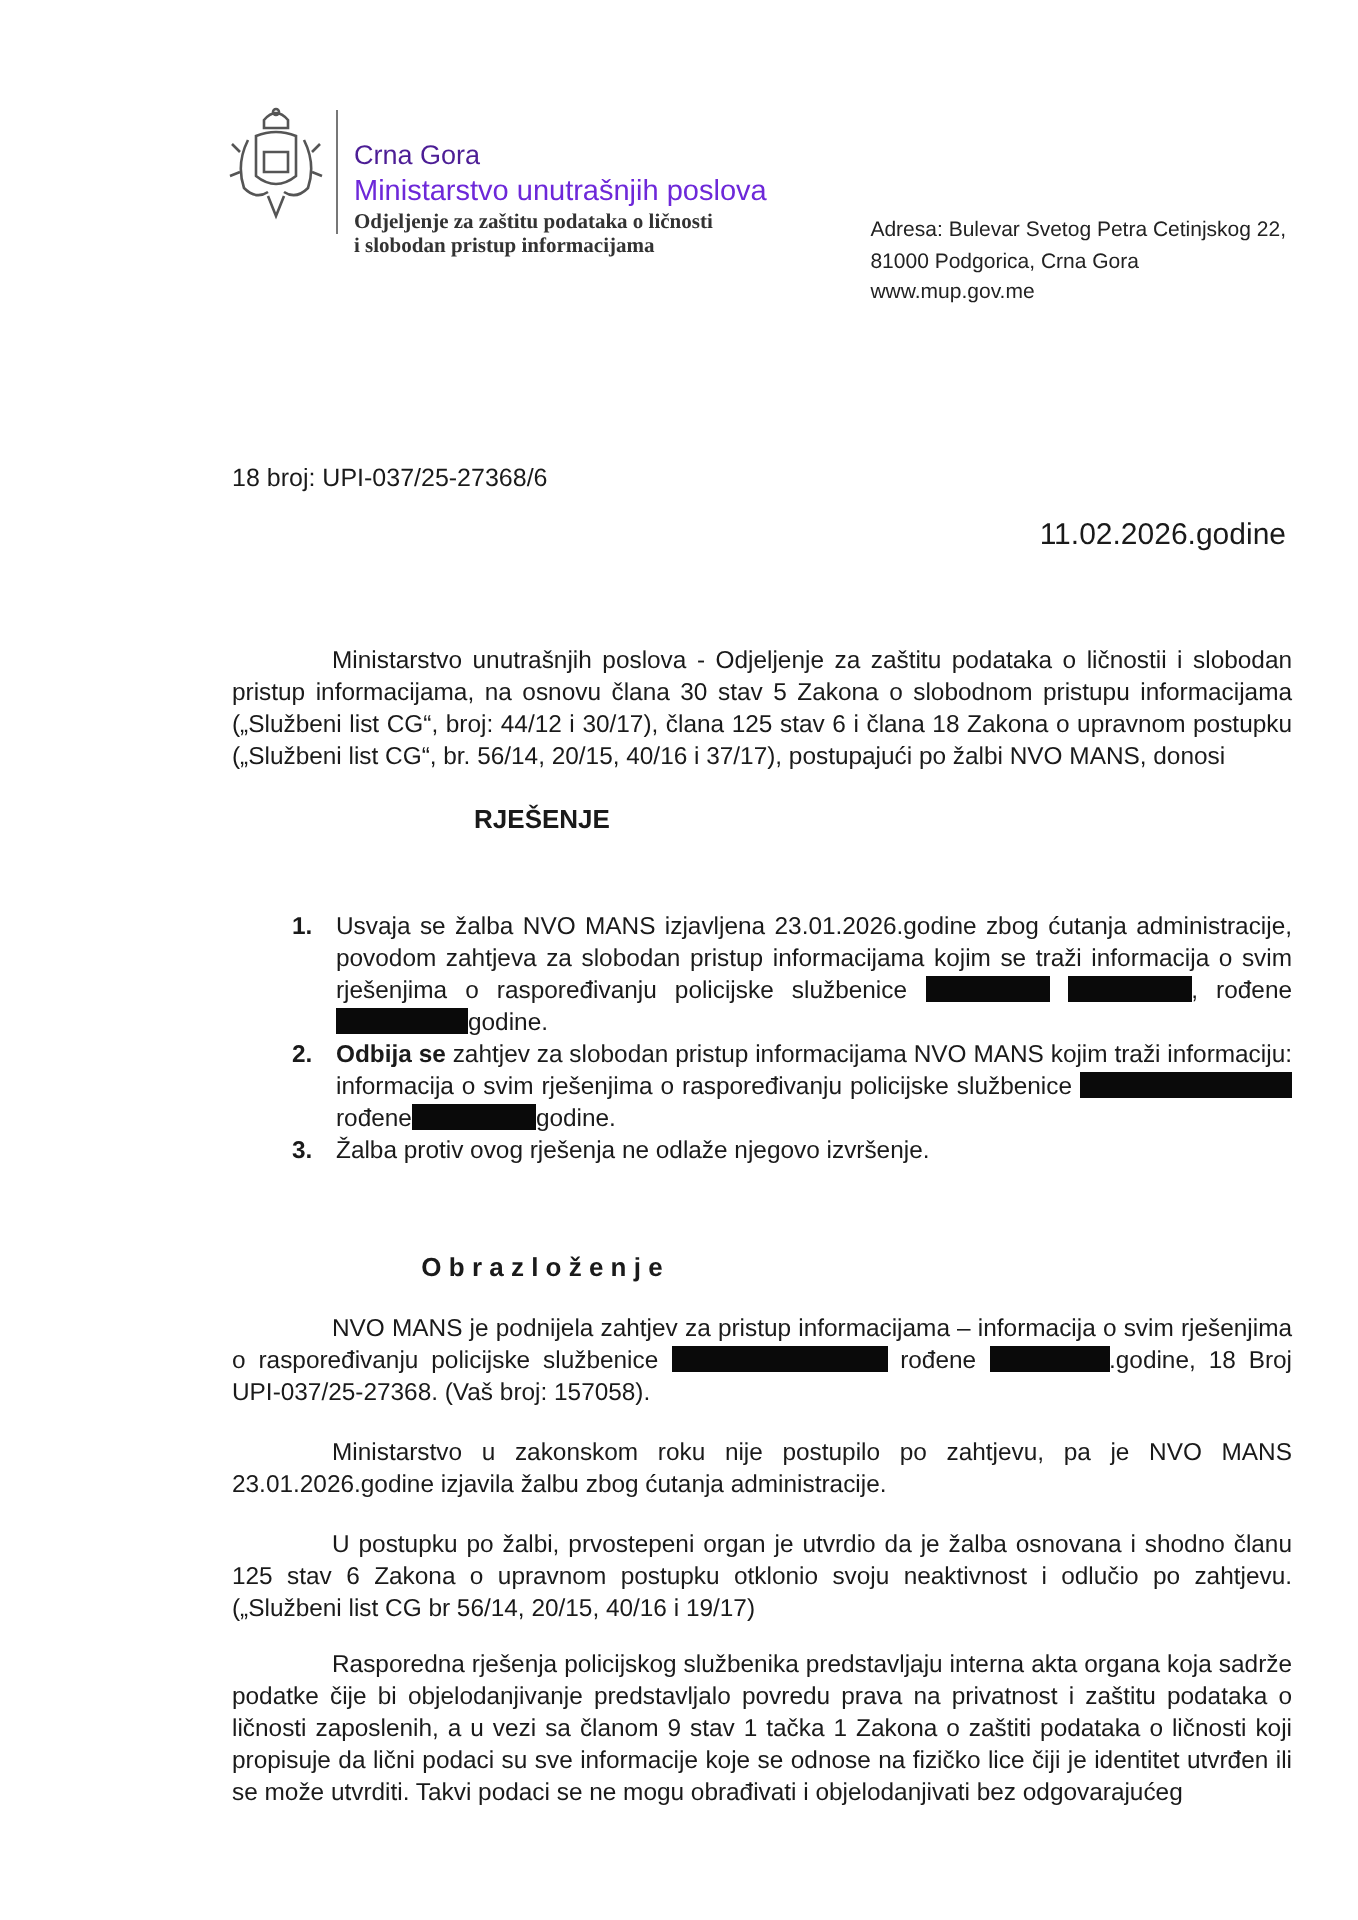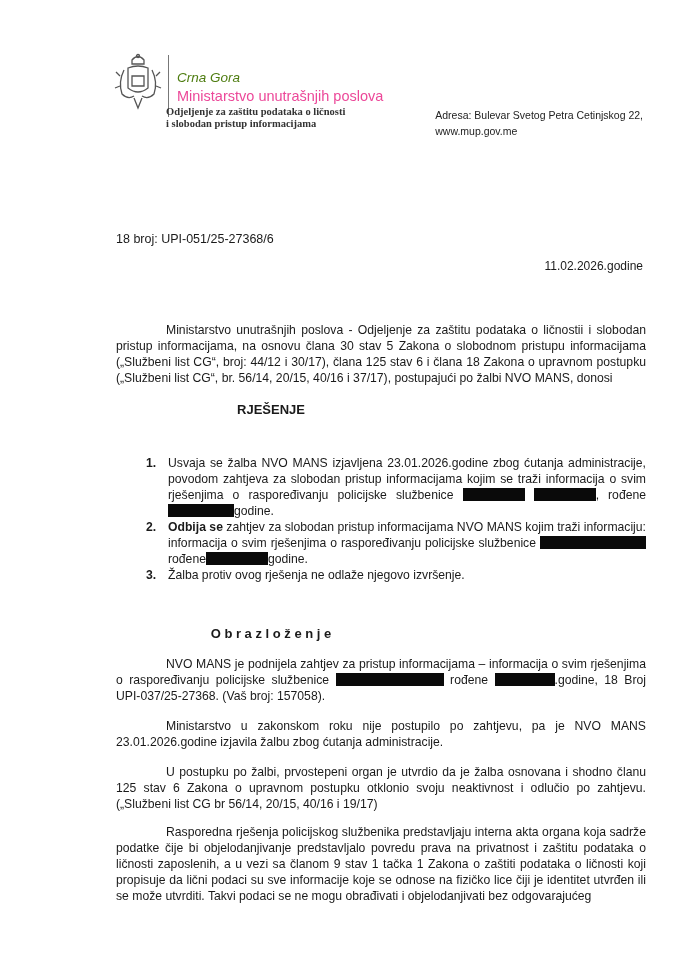--- a/index.html
+++ b/index.html
@@ -1,25 +1,25 @@
 <!DOCTYPE html>
 <html><head>
 <meta charset="utf-8">
 <style>
   html, body { margin:0; padding:0; background:#fff; }
   body { width:679px; height:960px; position:relative; overflow:hidden; color:#1a1a1a; font-family:"Liberation Sans", sans-serif; }
   .abs { position:absolute; }
   .crest { left:114px; top:52px; width:48px; height:62px; }
   .vline { left:168px; top:55px; width:1px; height:62px; background:#777; }
-  .country { left:177px; top:70px; font-size:13.5px; color:#4d7c0f;font-style:italic; }
-  .ministry { left:177px; top:88px; font-size:14.5px; color:#ec4899; }
-  .dept { left:166px; top:106px; font-family:"Liberation Serif", serif; font-weight:bold; font-size:10.5px; line-height:12px; color:#333; }
+  .country { left:177px; top:70px; font-size:13.5px; color:#4c1d95; }
+  .ministry { left:177px; top:88px; font-size:14.5px; color:#6d28d9; }
+  .dept { left:177px; top:106px; font-family:"Liberation Serif", serif; font-weight:bold; font-size:10.5px; line-height:12px; color:#333; }
   .address { right:36px; top:108px; font-size:10.5px; line-height:15.5px; color:#222; }
   .refno { left:116px; top:232px; font-size:12.5px; }
-  .date { right:36px; top:259px; font-size:12px; }
+  .date { right:36px; top:259px; font-size:15px; }
   .para { left:116px; width:530px; font-size:12.2px; line-height:16px; text-align:justify; }
   .para .indent { display:inline-block; width:50px; }
   .title { left:0; width:542px; text-align:center; font-weight:bold; font-size:13px; }
   .list { left:146px; width:500px; font-size:12.2px; line-height:16px; text-align:justify; }
   .li { position:relative; padding-left:22px; }
   .li .num { position:absolute; left:0; top:0; font-weight:bold; }
   .redact { display:inline-block; background:#0a0a0a; height:13px; vertical-align:-2px; }
   b { font-weight:bold; }
 </style>
 </head>
@@ -40,24 +40,25 @@
 
 <div class="abs country">Crna Gora</div>
 <div class="abs ministry">Ministarstvo unutrašnjih poslova</div>
 <div class="abs dept">
   <div>Odjeljenje za zaštitu podataka o ličnosti</div>
   <div>i slobodan pristup informacijama</div>
 </div>
 
 <div class="abs address">
   <div>Adresa: Bulevar Svetog Petra Cetinjskog 22,</div>
+  <div>81000 Podgorica, Crna Gora</div>
   <div>www.mup.gov.me</div>
 </div>
 
-<div class="abs refno">18 broj: UPI-051/25-27368/6</div>
+<div class="abs refno">18 broj: UPI-037/25-27368/6</div>
 <div class="abs date">11.02.2026.godine</div>
 
 <div class="abs para" style="top:322px;"><span class="indent"></span><span>Ministarstvo unutrašnjih poslova - Odjeljenje za zaštitu podataka o ličnostii i slobodan pristup informacijama, na osnovu člana 30 stav 5 Zakona o slobodnom pristupu informacijama („Službeni list CG“, broj: 44/12 i 30/17), člana 125 stav 6 i člana 18 Zakona o upravnom postupku („Službeni list CG“, br. 56/14, 20/15, 40/16 i 37/17), postupajući po žalbi NVO MANS, donosi</span></div>
 
 <div class="abs title" style="top:402px;">RJEŠENJE</div>
 
 <div class="abs list" style="top:455px;">
   <div class="li">
     <span class="num">1.</span>
     <span>Usvaja se žalba NVO MANS izjavljena 23.01.2026.godine zbog ćutanja administracije, povodom zahtjeva za slobodan pristup informacijama kojim se traži informacija o svim rješenjima o raspoređivanju policijske službenice</span>

